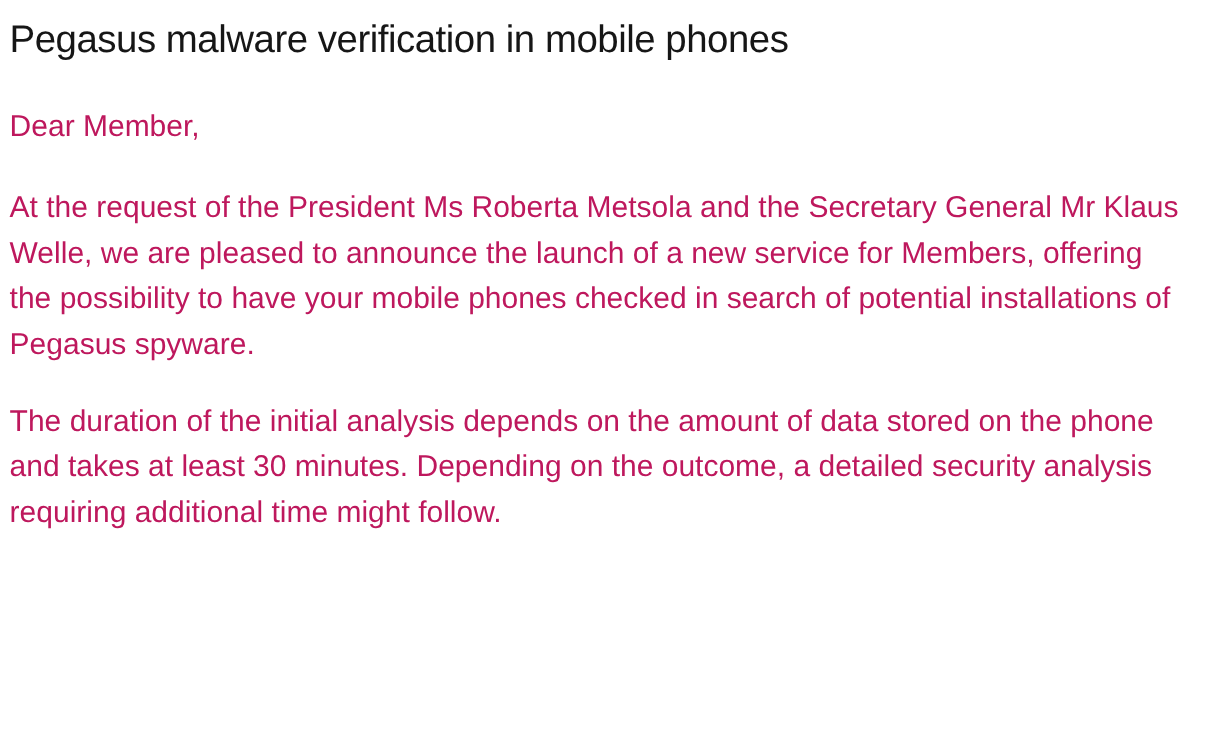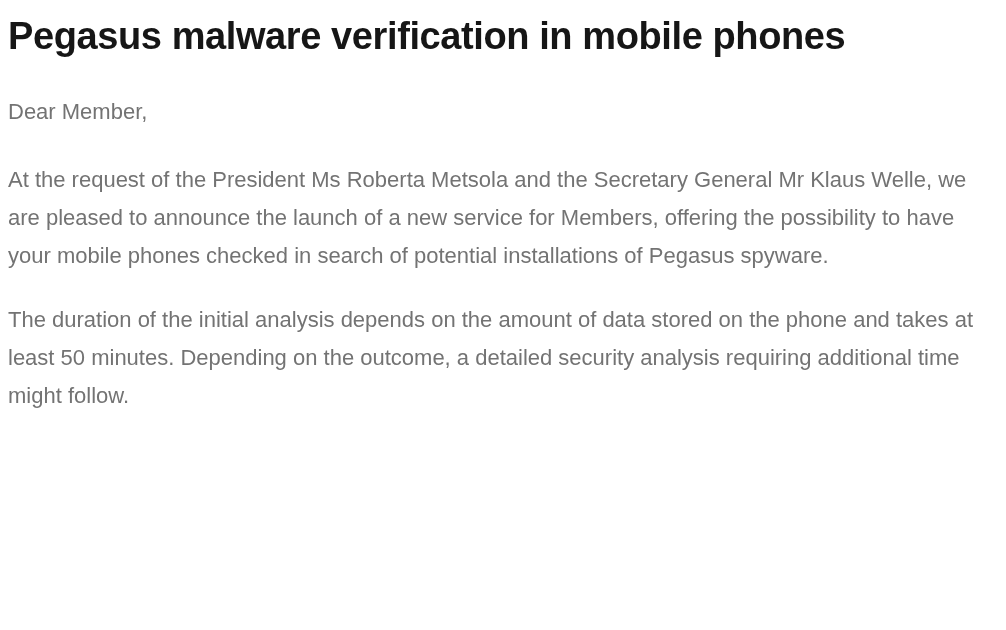--- a/index.html
+++ b/index.html
@@ -13,45 +13,45 @@
     overflow: hidden;
     font-family: "Liberation Sans", sans-serif;
     color: #1b1b1b;
     -webkit-font-smoothing: antialiased;
   }
   .page {
     padding: 14px 22px 0 8px;
     box-sizing: border-box;
   }
   .doc-title {
-    font-size: 38px;
+    font-size: 32px;
     line-height: 1.18;
-    font-weight: bold;
+    font-weight: normal;
     letter-spacing: -0.4px;
     color: #161616;
     margin: 0 0 34px 0;
   }
   .para {
-    font-size: 22px;
+    font-size: 25px;
     line-height: 38px;
-    color: #737373;
+    color: #be185d;
     margin: 12px 0 26px 0;
     max-width: 985px;
   }
   .para.salutation {
     margin-bottom: 30px;
   }
 </style>
 </head>
 <body>
 
 <div class="page">
 
   <h1 class="doc-title">Pegasus malware verification in mobile phones</h1>
 
   <p class="para salutation">Dear Member,</p>
 
   <p class="para">At the request of the President Ms Roberta Metsola and the Secretary General Mr Klaus Welle, we are pleased to announce the launch of a new service for Members, offering the possibility to have your mobile phones checked in search of potential installations of Pegasus spyware.</p>
 
 
-  <p class="para">The duration of the initial analysis depends on the amount of data stored on the phone and takes at least 50 minutes. Depending on the outcome, a detailed security analysis requiring additional time might follow.</p>
+  <p class="para">The duration of the initial analysis depends on the amount of data stored on the phone and takes at least 30 minutes. Depending on the outcome, a detailed security analysis requiring additional time might follow.</p>
 
 </div>
 
 </body></html>

